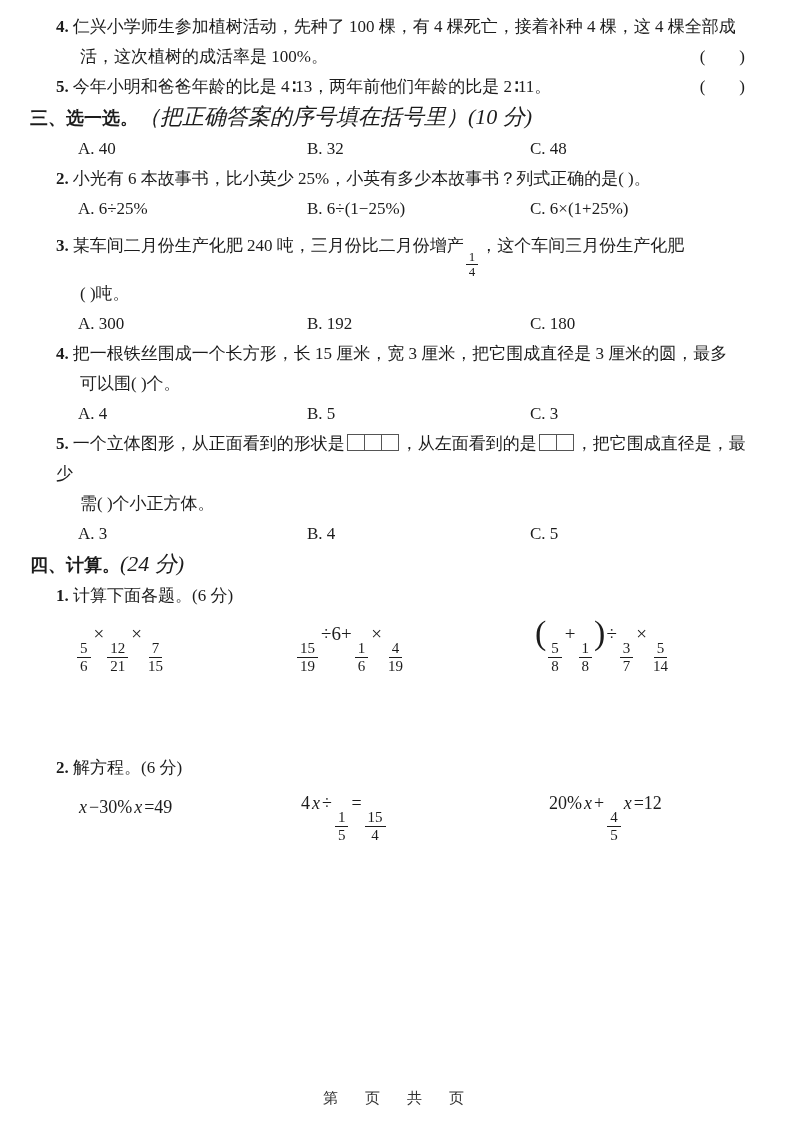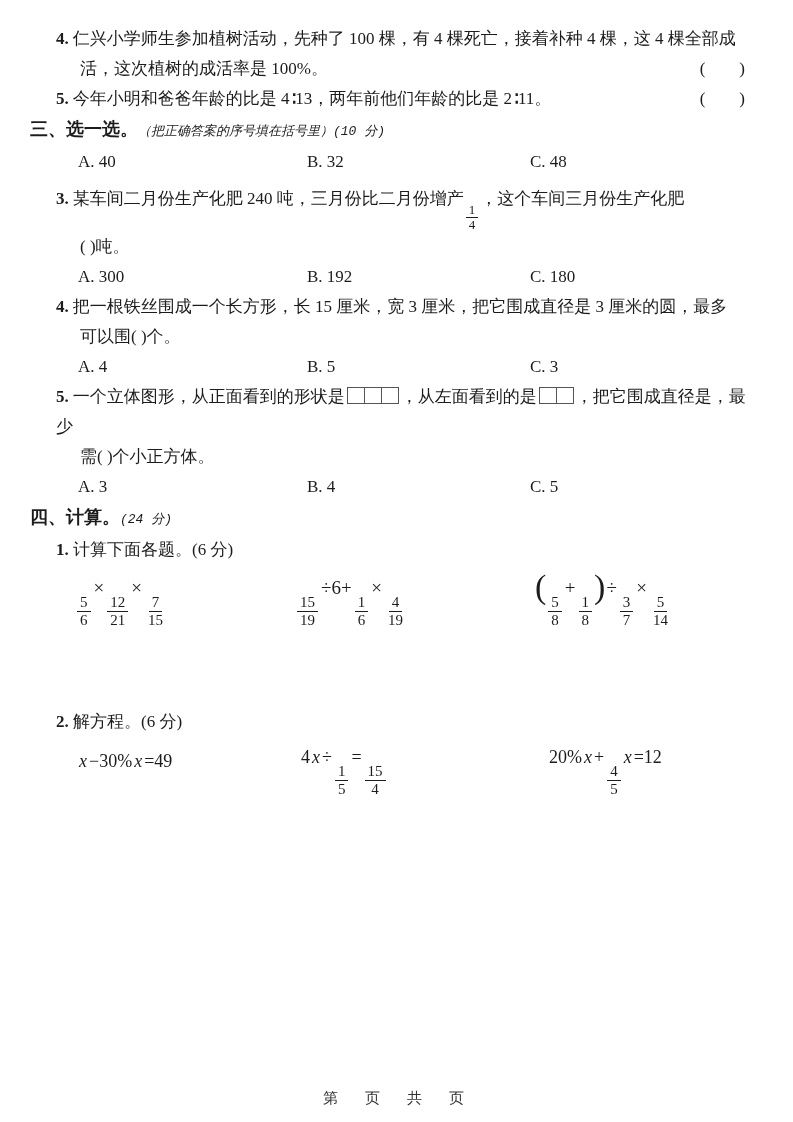--- a/index.html
+++ b/index.html
@@ -1,34 +1,34 @@
 <!DOCTYPE html>
 <html><head>
 <meta charset="utf-8">
 <style>
   html,body{margin:0;padding:0;background:#e8e8e8;}
   .page{
     width:793px;height:1122px;margin:0 auto;background:#ffffff;
     font-family:"Liberation Serif","DejaVu Serif",serif;
     color:#1c1c1c;font-size:17px;position:relative;overflow:hidden;
-    box-sizing:border-box;padding:24px 34px 0 30px;
+    box-sizing:border-box;padding:12px 34px 0 30px;
   }
   .qline{line-height:30px;}
   .qline.tall{line-height:44px;}
   .qnum{font-weight:bold;padding-right:4px;}
   .indent1{padding-left:26px;}  
   .indent2{padding-left:50px;}  
   .flexline{display:flex;justify-content:space-between;}
   .bracket{white-space:pre;padding-right:14px;}
   .opts{position:relative;height:30px;line-height:30px;}
   .opts .o1{position:absolute;left:48px;}
   .opts .o2{position:absolute;left:277px;}
   .opts .o3{position:absolute;left:500px;}
   .sec-title{font-weight:bold;font-size:18px;font-family:Liberation Serif, serif;}
-  .script{font-family:Liberation Mono, monospace;font-style:italic;font-size:13px;}
+  .script{font-family:Liberation Serif, serif;font-style:italic;font-size:22px;}
   .subnum{font-weight:bold;}
   
   .frac{display:inline-flex;flex-direction:column;align-items:center;vertical-align:-0.9em;margin:0 2px;line-height:1.15;font-size:15px;}
   .frac .num{display:block;padding:0 3px;border-bottom:1.4px solid #1c1c1c;}
   .frac .den{display:block;padding:0 3px;}
   .frac.small{font-size:13px;vertical-align:-0.8em;line-height:1.05;}
   .mtxt{padding:0 1px;}
   .mvar{font-style:italic;padding:0 1px;}
   .bigparen{font-size:34px;font-weight:300;vertical-align:-0.12em;line-height:0;}
   .exprrow{position:relative;height:52px;margin-top:6px;font-size:19px;}
@@ -77,20 +77,30 @@
   </div>
 
   <div>
     <div class="opts">
       <span class="o1">A. 40</span>
       <span class="o2">B. 32</span>
       <span class="o3">C. 48</span>
     </div>
   </div>
 
+  <div>
+    <div class="qline indent1">
+      <span class="qnum">2.</span><span>小光有 6 本故事书，比小英少 25%，小英有多少本故事书？列式正确的是(      )。</span>
+    </div>
+    <div class="opts">
+      <span class="o1">A. 6÷25%</span>
+      <span class="o2">B. 6÷(1−25%)</span>
+      <span class="o3">C. 6×(1+25%)</span>
+    </div>
+  </div>
 
   <div>
     <div class="qline tall indent1">
       <span class="qnum">3.</span><span>某车间二月份生产化肥 240 吨，三月份比二月份增产</span><span class="frac small">
           <span class="num">1</span>
           <span class="den">4</span>
         </span><span>，这个车间三月份生产化肥</span>
     </div>
     <div class="qline indent2">(      )吨。</div>
     <div class="opts">

